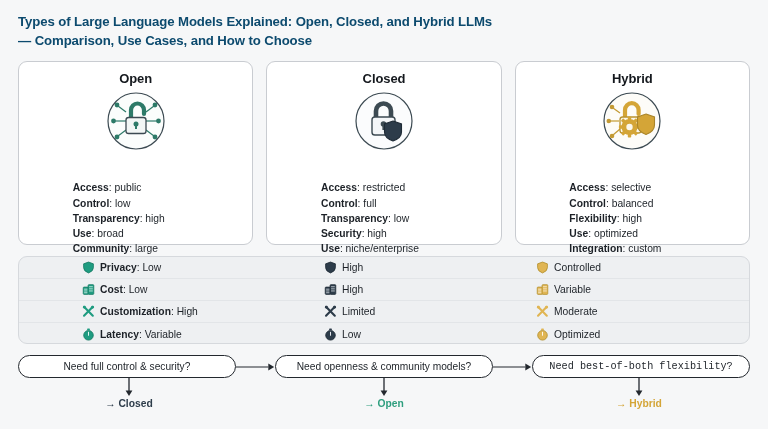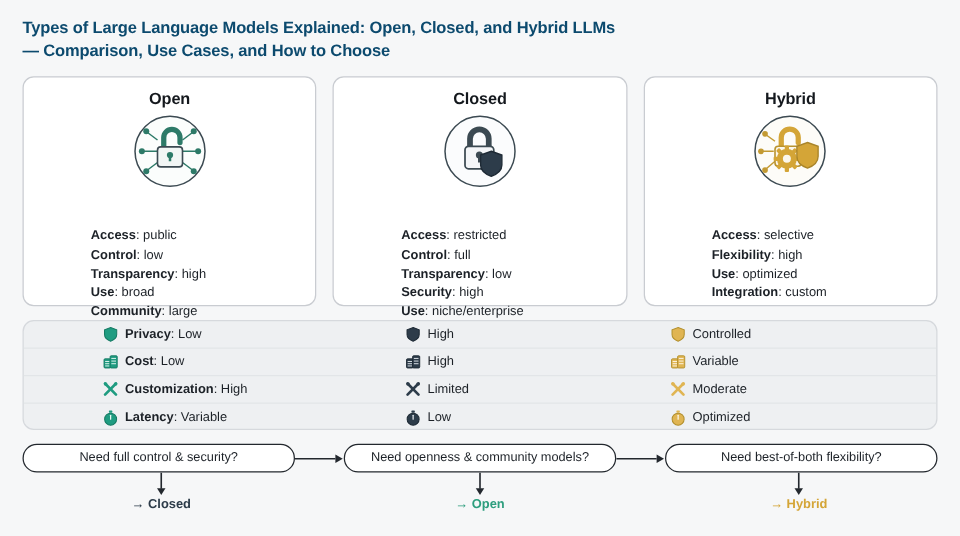--- a/index.html
+++ b/index.html
@@ -97,21 +97,21 @@
     background: #ffffff;
     display: flex;
     align-items: center;
     justify-content: center;
     font-size: 10.2px;
     color: #1c2127;
     padding: 0 10px;
   }
   .pill.p1 { width: 222px; }
   .pill.p2 { width: 222px; }
-  .pill.p3 { width: 222px; }
+  .pill.p3 { width: 222px; font-family: Liberation Mono, monospace; }
   .connector { flex: 1 1 auto; height: 12px; display: flex; align-items: center; }
   .connector svg { display: block; width: 100%; height: 12px; }
 
   .outrow { display: flex; margin-top: 0; }
   .outcol {
     width: 222px;
     display: flex;
     flex-direction: column;
     align-items: center;
   }
@@ -225,20 +225,21 @@
               <rect x="-10.6" y="-1.7" width="4" height="3.4" rx="0.8" transform="rotate(45)"></rect>
               <rect x="6.6" y="-1.7" width="4" height="3.4" rx="0.8" transform="rotate(45)"></rect>
             </g>
             <circle r="3.2" fill="#fbf7ec"></circle>
           </g>
           <path d="M50 24 L58.5 27 L58.5 35 Q58.5 41.5 50 44.5 Q41.5 41.5 41.5 35 L41.5 27 Z" fill="#d4a537" stroke="#a9852a" stroke-width="1.1"></path>
         </svg>
       </div>
       <div class="card-specs">
         <div><span class="k">Access</span>: <span>selective</span></div>
+        <div><span class="k">Control</span>: <span>balanced</span></div>
         <div><span class="k">Flexibility</span>: <span>high</span></div>
         <div><span class="k">Use</span>: <span>optimized</span></div>
         <div><span class="k">Integration</span>: <span>custom</span></div>
       </div>
     </div>
   </div>
 
   <div class="table">
 
     <div class="trow">

